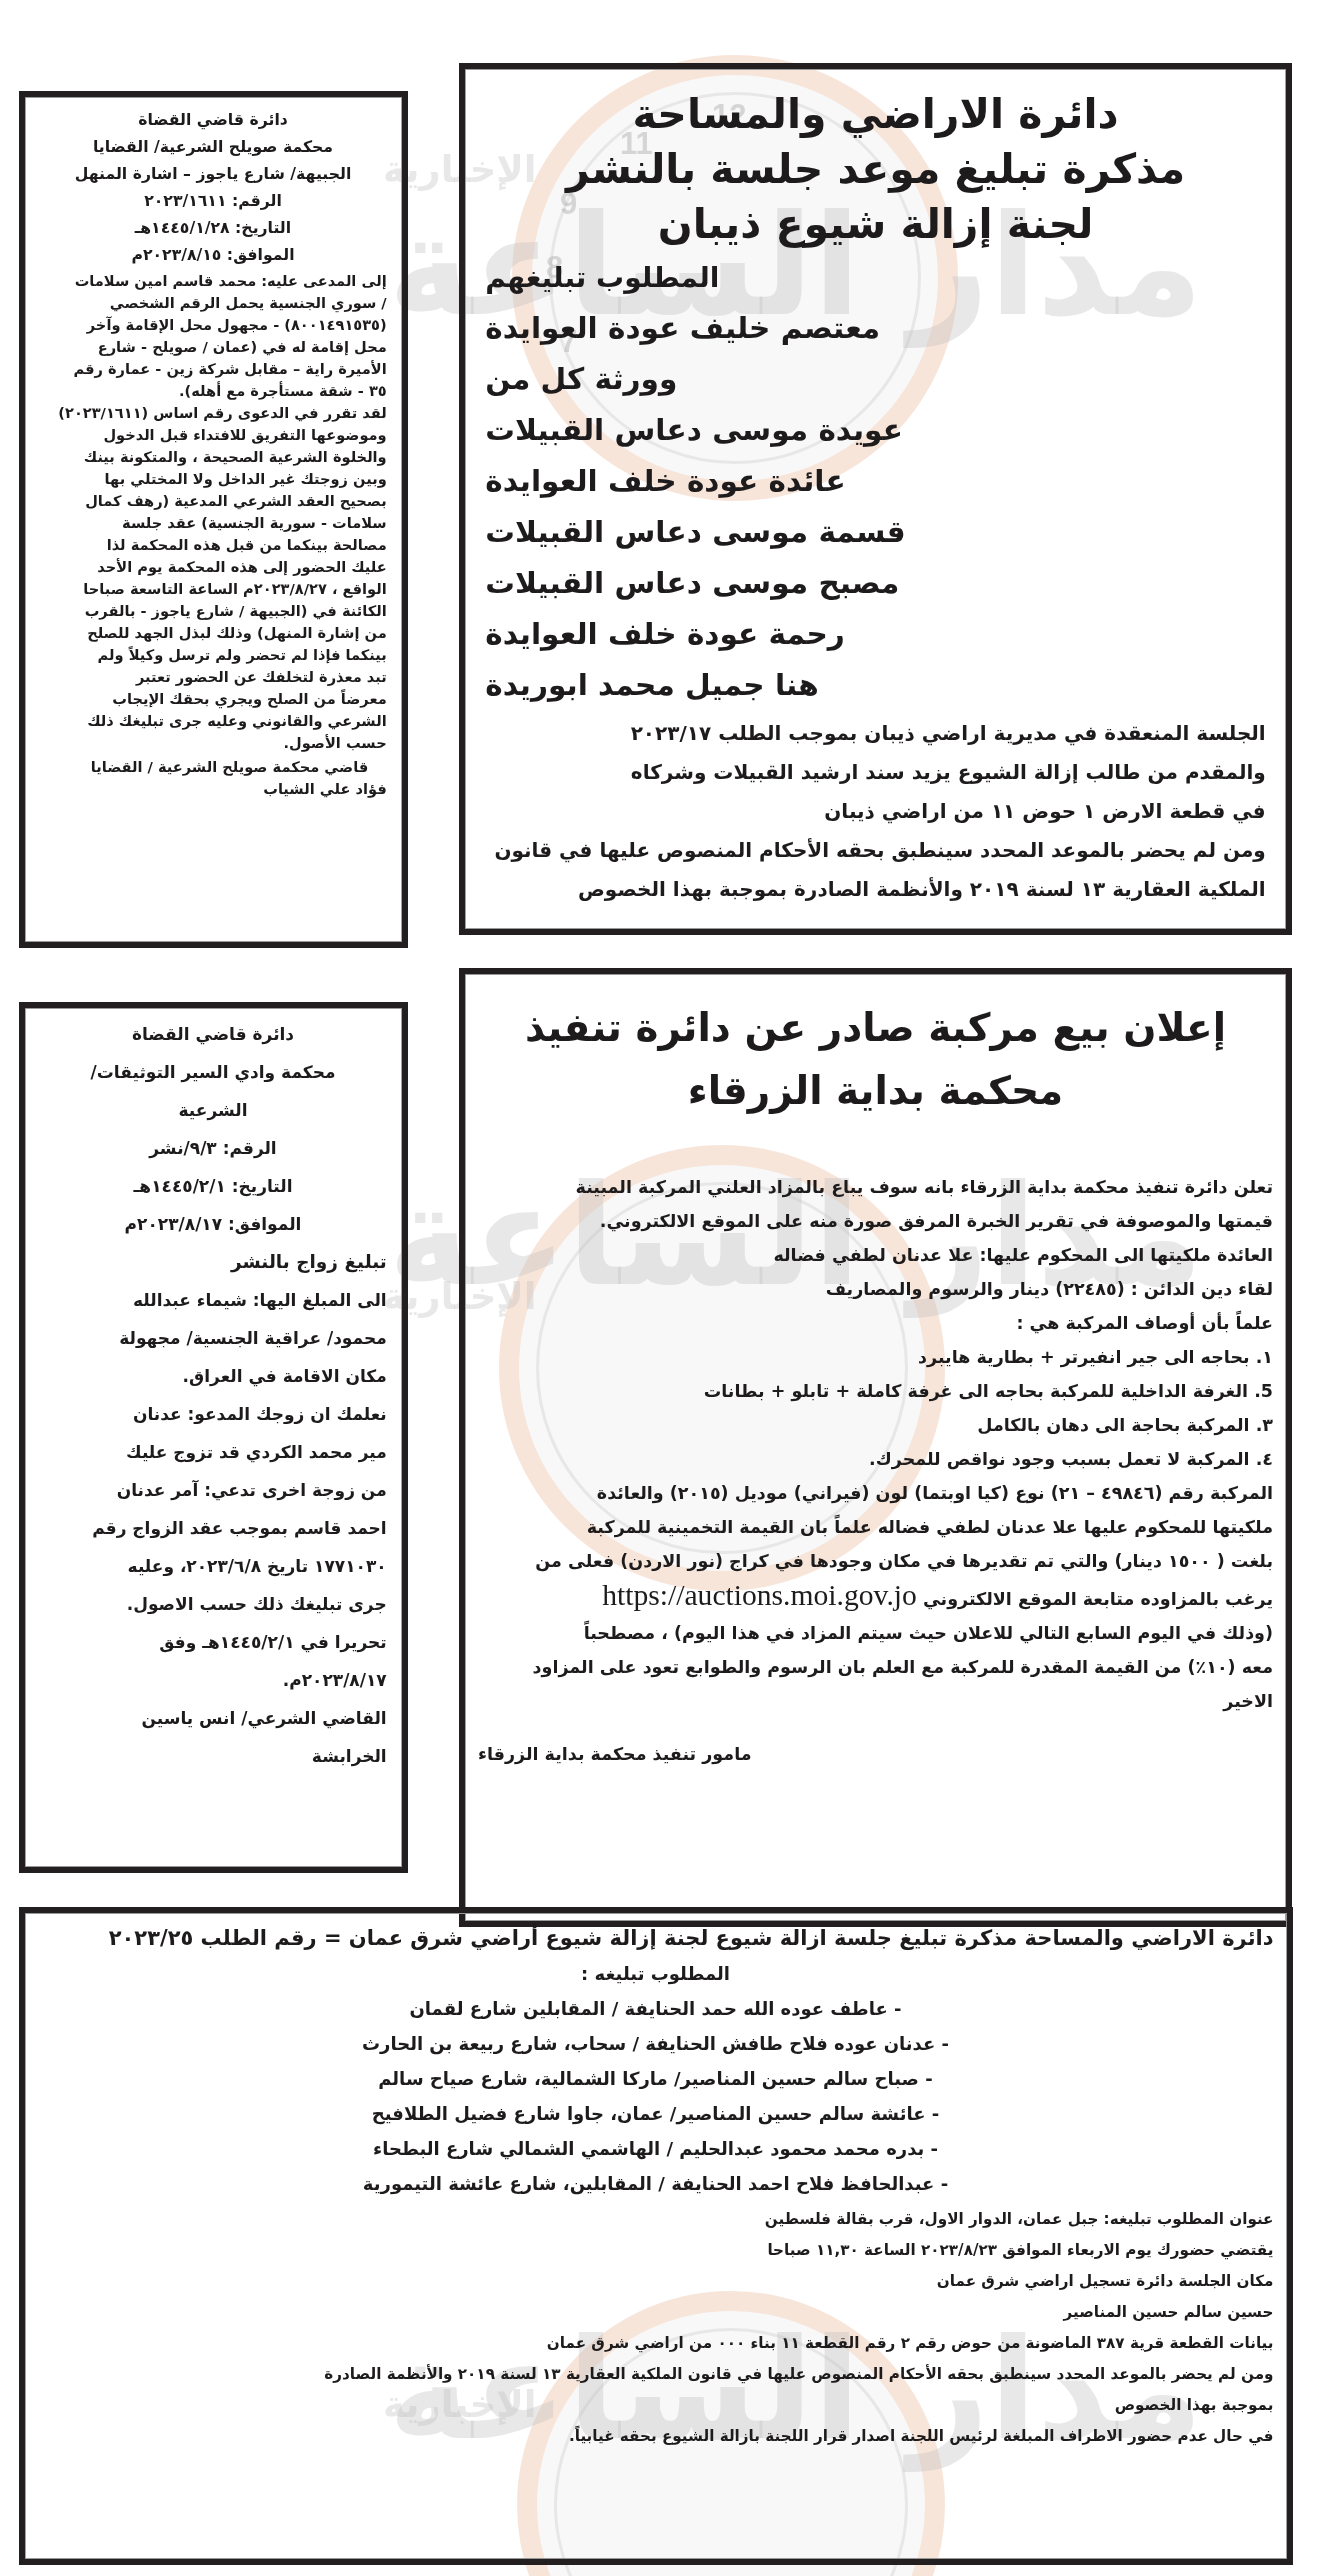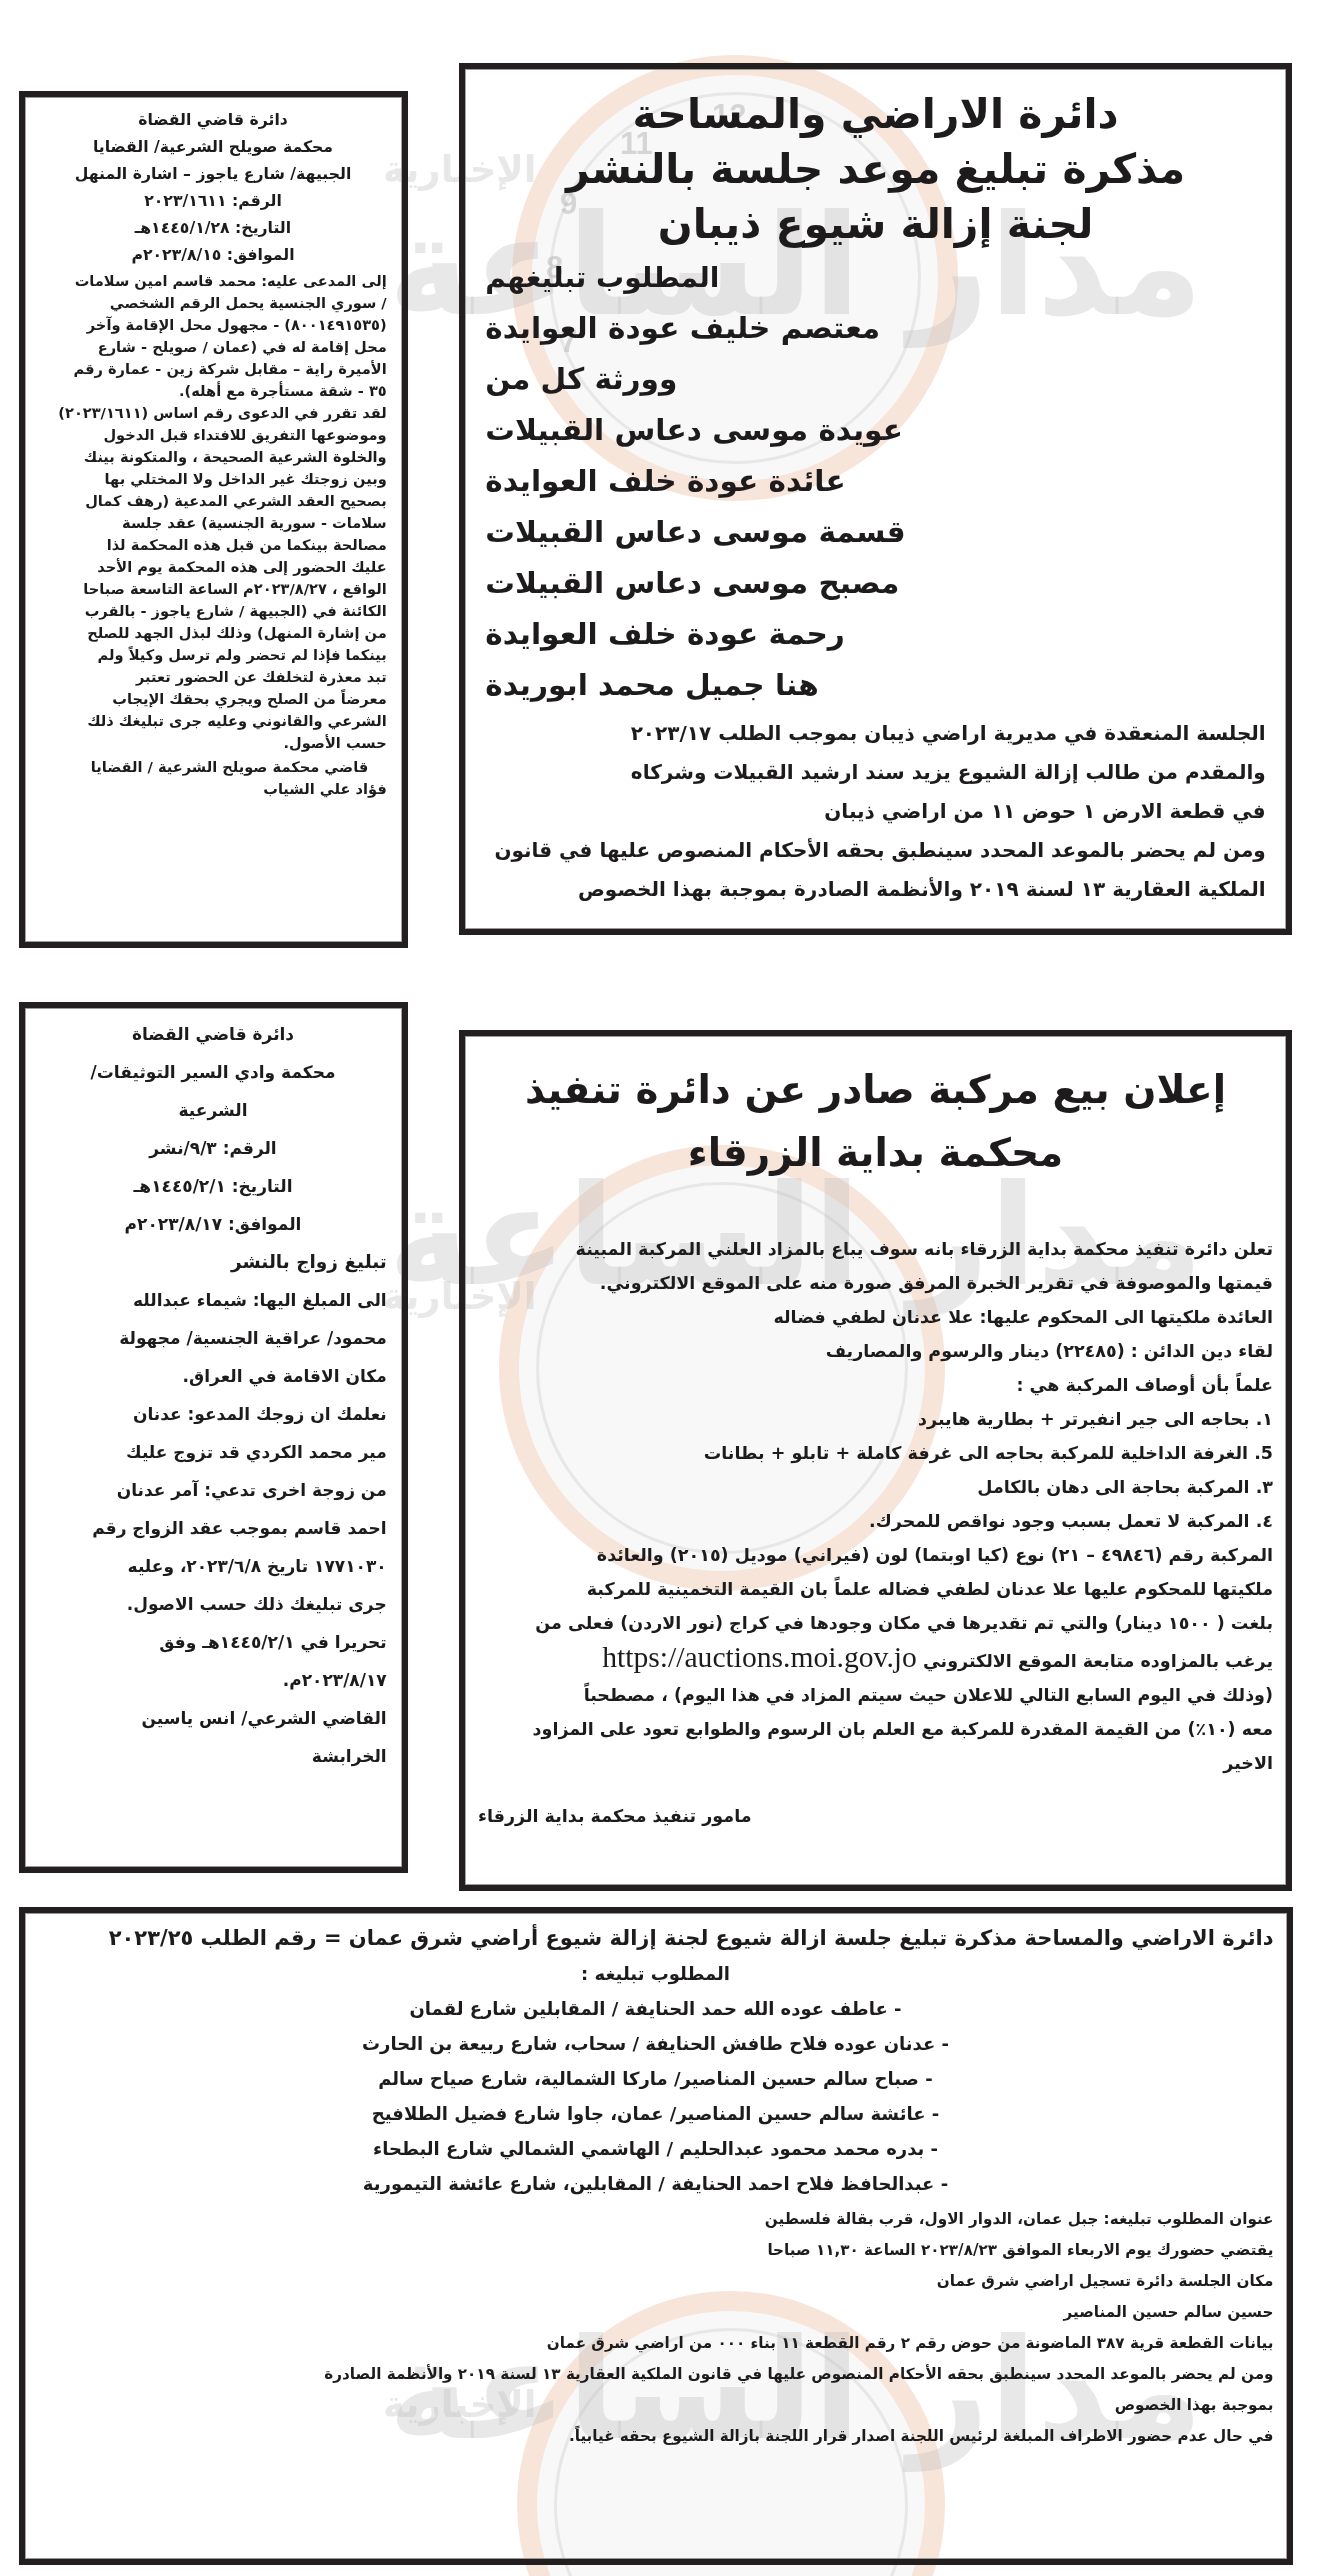--- a/index.html
+++ b/index.html
@@ -110,21 +110,21 @@
       <p class="body-s just">الشرعي والقانوني وعليه جرى تبليغك ذلك</p>
       <p class="body-s">حسب الأصول.</p>
     </div>
     <div style="margin-top:1.8px;">
       <p class="body-s" style="padding-right:18.5px;">قاضي محكمة صويلح الشرعية / القضايا</p>
       <p class="body-s">فؤاد علي الشياب</p>
     </div>
   </div>
 </div>
 
-<div class="box" style="left:459px;top:1030px;width:833px;height:861px;">
+<div class="box" style="left:459px;top:968px;width:833px;height:959px;">
   <div class="content" style="padding:13px 13px;">
     <p class="title-xl" style="font-size:39px;line-height:63px;margin-top:9.2px;">إعلان بيع مركبة صادر عن دائرة تنفيذ</p>
     <p class="title-xl" style="font-size:39px;line-height:63px;">محكمة بداية الزرقاء</p>
     <div style="margin-top:48px;">
       <p class="sale-body just">تعلن دائرة تنفيذ محكمة بداية الزرقاء بانه سوف يباع بالمزاد العلني المركبة المبينة</p>
       <p class="sale-body">قيمتها والموصوفة في تقرير الخبرة المرفق صورة منه على الموقع الالكتروني.</p>
       <p class="sale-body">العائدة ملكيتها الى المحكوم عليها: علا عدنان لطفي فضاله</p>
       <p class="sale-body">لقاء دين الدائن : (٢٢٤٨٥) دينار والرسوم والمصاريف</p>
       <p class="sale-body">علماً بأن أوصاف المركبة هي :</p>
     </div>

